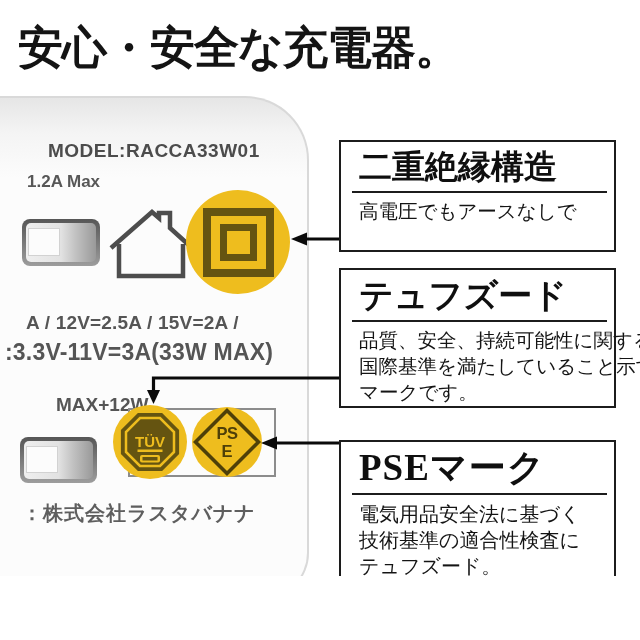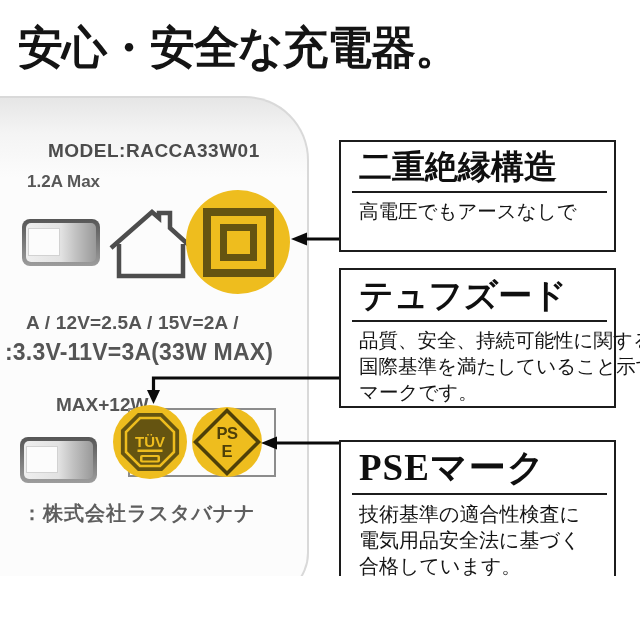--- a/index.html
+++ b/index.html
@@ -171,19 +171,19 @@
         <div class="body-line">品質、安全、持続可能性に関する</div>
         <div class="body-line">国際基準を満たしていること示す</div>
         <div class="body-line">マークです。</div>
       </div>
   </div>
 
   <div class="callout callout-3">
     <div class="callout-title">PSEマーク</div>
     <div class="callout-rule"></div>
     <div class="callout-body">
+        <div class="body-line">電気用品安全法に基づく</div>
         <div class="body-line">技術基準の適合性検査に</div>
-        <div class="body-line">電気用品安全法に基づく</div>
-        <div class="body-line">合格しています。</div>
+        <div class="body-line">テュフズード。</div>
       </div>
   </div>
 
 </div>
 
 </body></html>

